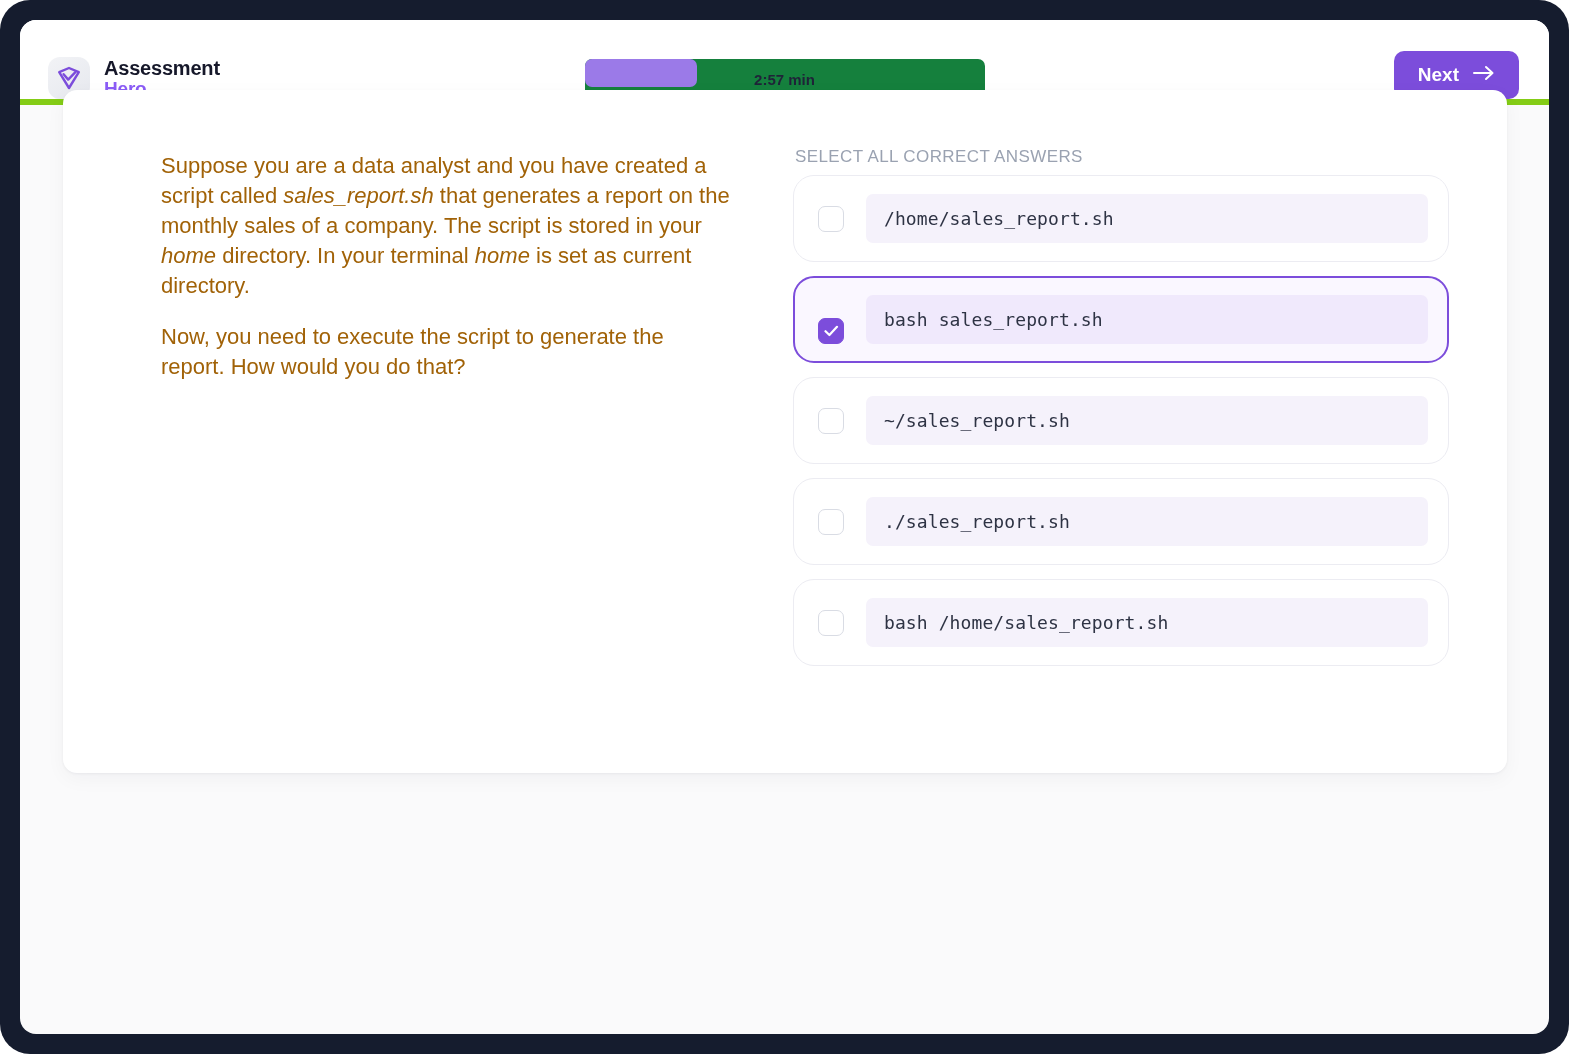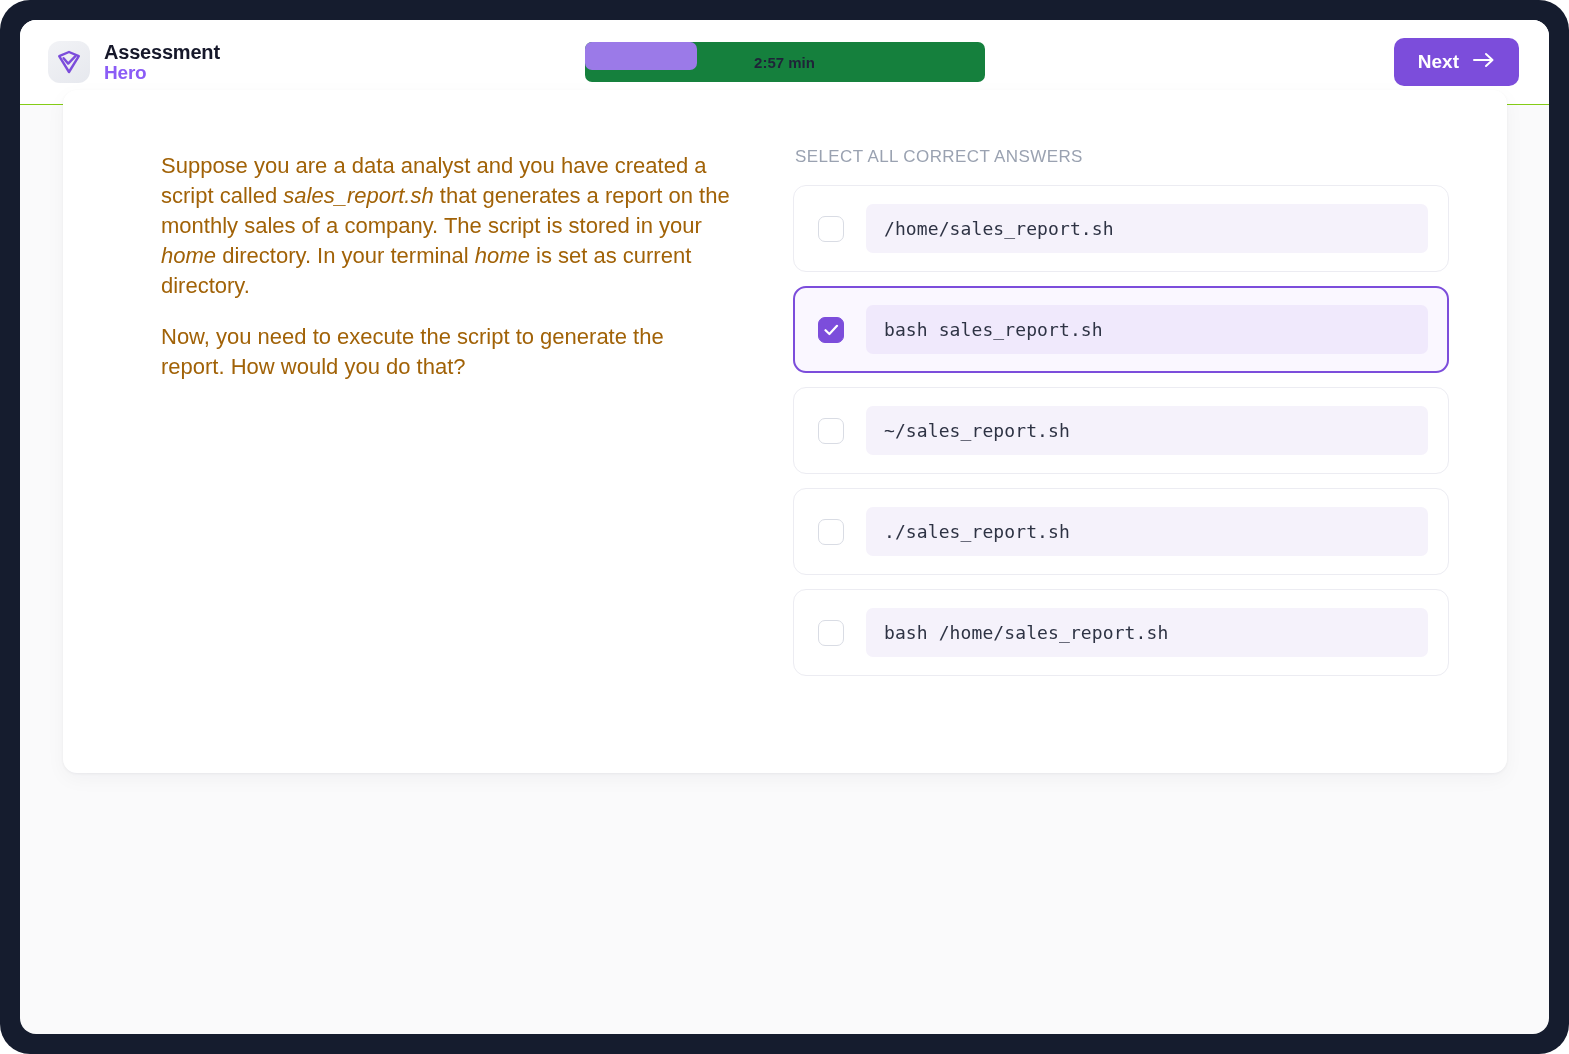--- a/index.html
+++ b/index.html
@@ -29,23 +29,23 @@
     background: #fafafb;
     border-radius: 16px;
     overflow: hidden;
     position: relative;
   }
 
   
   .appbar {
     height: 85px;
     background: #ffffff;
-    border-bottom: 1px solid #84cc16;
-    display: flex;
-    align-items: center;
+    border-bottom: 6px solid #84cc16;
+    display: flex;
+    align-items: flex-end;
     padding: 0 30px 0 28px;
     position: relative;
   }
 
   .brand {
     display: flex;
     align-items: center;
     gap: 14px;
     flex: 0 0 auto;
   }
@@ -153,39 +153,40 @@
   .answers-col {
     flex: 1 1 auto;
     padding-top: 2px;
     padding-right: 8px;
   }
 
   .answers-title {
     font-size: 17px;
     color: #9aa2b1;
     letter-spacing: 0.4px;
-    margin-bottom: 18px;
+    margin-bottom: 8px;
     padding-left: 2px;
   }
 
   .option {
     display: flex;
     align-items: center;
     gap: 22px;
     border: 1px solid #ececf2;
-    border-radius: 13px;
+    border-radius: 21px;
     background: #ffffff;
     padding: 18px 20px 18px 24px;
     margin-bottom: 14px;
     cursor: pointer;
   }
   .option.selected {
     border: 2px solid #7c4ddb;
     background: #faf7ff;
     padding: 17px 19px 17px 23px;
+    align-items: flex-end;
   }
 
   .checkbox {
     width: 26px;
     height: 26px;
     flex: 0 0 26px;
     border: 1.5px solid #d9dce4;
     border-radius: 7px;
     background: #ffffff;
     display: flex;

